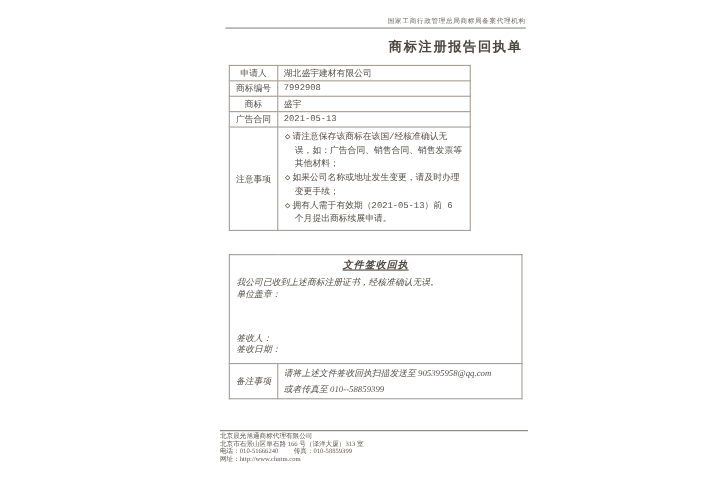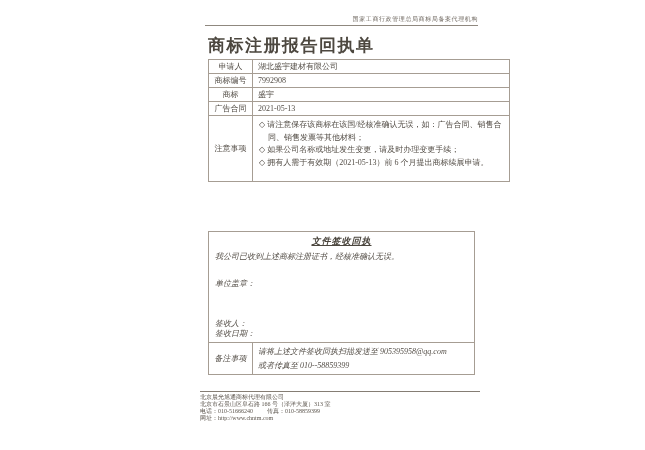--- a/index.html
+++ b/index.html
@@ -17,44 +17,44 @@
     text-align:right; font-size:6px; letter-spacing:0.6px; color:#6d665e;
     white-space:nowrap;
   }
   .header-rule {
     position:absolute; top:25px; left:205px; width:273px; height:0;
     border-top:1px solid #8f887f;
   }
 
   .doc-title {
     position:absolute; top:34px; left:208px; width:267px;
-    text-align:left; font-size:17px; font-weight:bold;
+    text-align:right; font-size:12px; font-weight:bold;
     letter-spacing:1.5px; color:#4c473f; white-space:nowrap;
   }
 
   table { border-collapse:collapse; table-layout:fixed; }
   td { border:1px solid #a69d93; font-size:8px; color:#544e47; vertical-align:middle; }
 
-  .info-table { position:absolute; top:59px; left:208px; width:302px; }
+  .info-table { position:absolute; top:59px; left:208px; width:220px;font-family:Liberation Mono, monospace; }
   .col-label { width:44px; }
   .lbl { text-align:center; padding:1px 1px; }
   .val { padding:1px 5px;margin-top:14px; }
   .row-simple { height:13px; }
   .notes-cell { vertical-align:top; padding:3px 6px 2px 6px; height:60px; }
   .note-item { line-height:12.5px; text-indent:-9px; padding-left:9px; }
   .note-item .bullet { margin-right:2px; }
 
   .receipt-table { position:absolute; top:231px; left:208px; width:267px;font-style:italic; }
   .receipt-cell { vertical-align:top; padding:3px 6px; height:92px; }
   .r-title {
     text-align:center; font-size:9px; font-weight:bold;
     text-decoration:underline; letter-spacing:1px; color:#4c473f;
   }
   .r-statement { margin-top:3px; font-size:8px; }
-  .r-seal { margin-top:16px; font-size:8px; }
+  .r-seal { font-size:8px; }
   .r-signer { margin-top:30px; font-size:8px; line-height:10px; }
   .r-date { font-size:8px; line-height:10px; }
   .remark-row { height:32px; }
   .remark-val div { line-height:14px; }
 
   .footer { position:absolute; top:391px; left:200px; width:280px; color:#5b544c; }
   .footer-rule { border-top:1px solid #857d74; width:280px; margin-bottom:2px; }
   .footer div.fline { font-size:6px; line-height:7px; white-space:nowrap; }
   .footer .gap { display:inline-block; width:14px; }
 </style>

